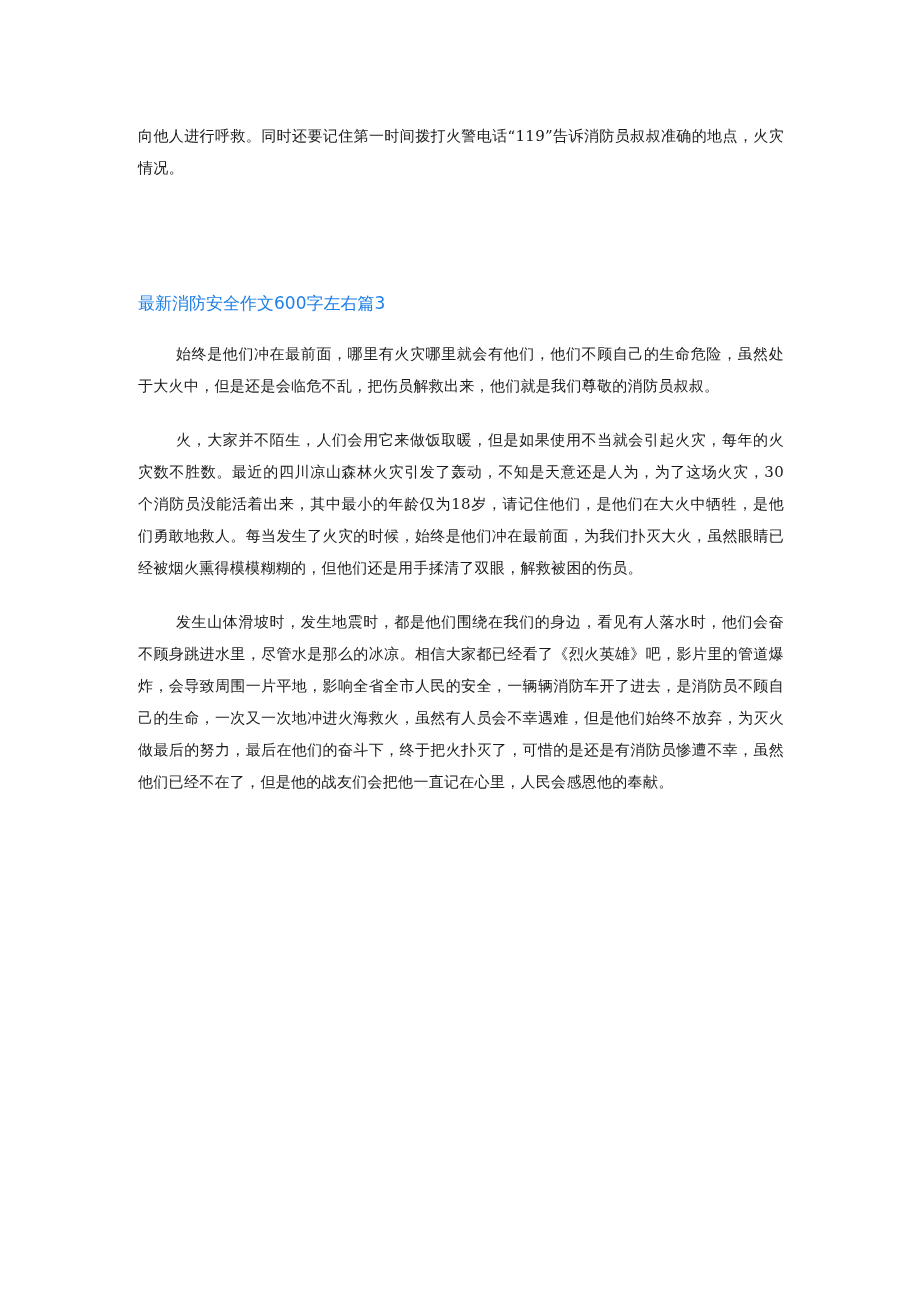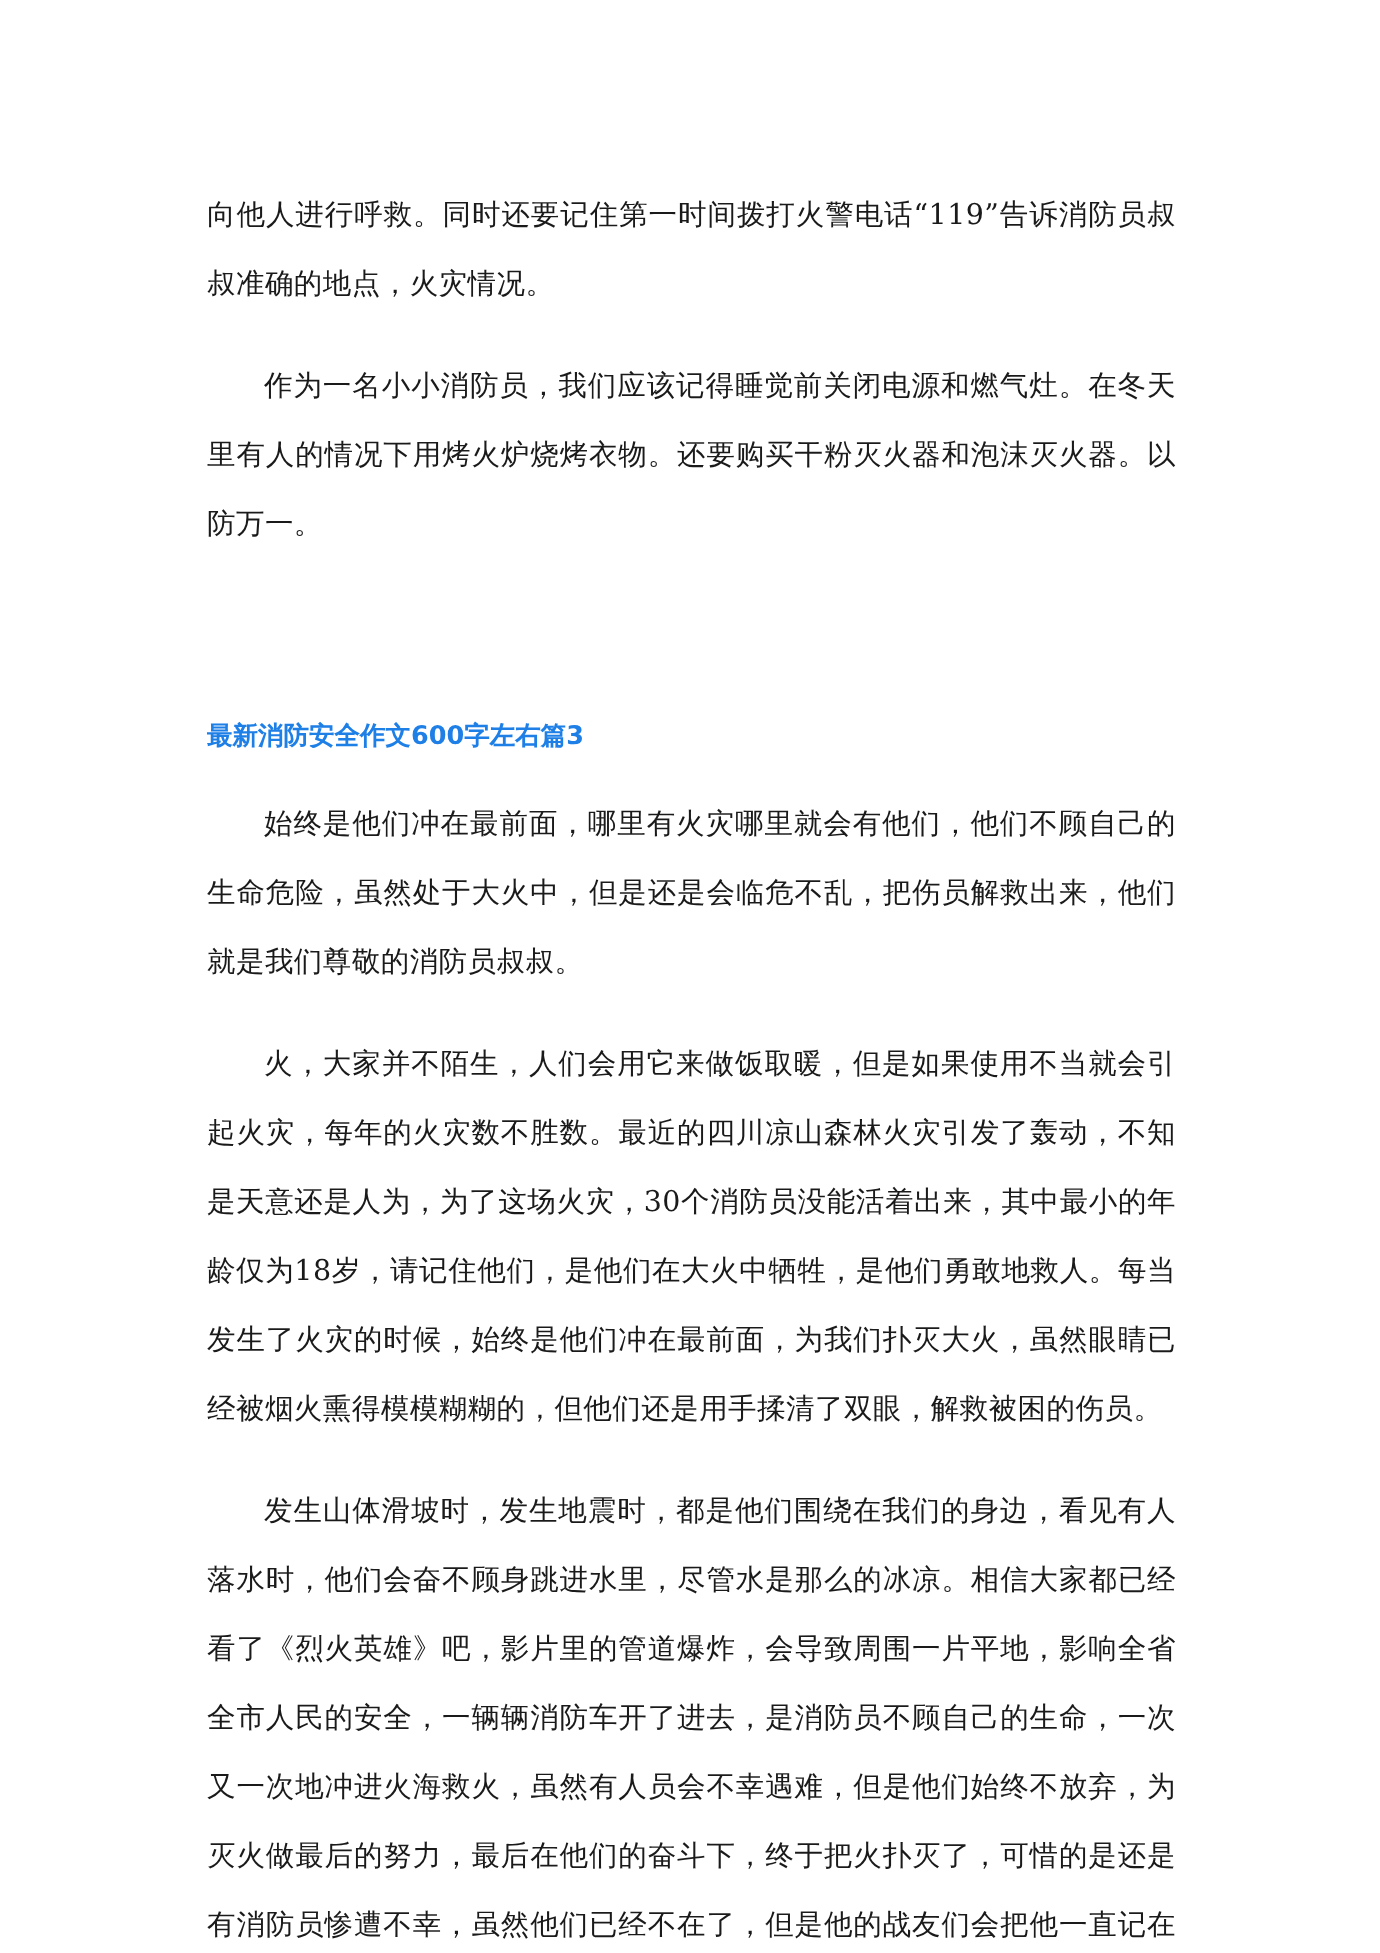--- a/index.html
+++ b/index.html
@@ -15,50 +15,49 @@
       font-family: "DejaVu Serif", "Liberation Serif", serif;
       color: #1a1a1a;
     }
     .page {
       position: absolute;
       left: 138px;
       top: 120px;
       width: 646px;
     }
     .para {
-      font-size: 19px;
-      line-height: 46px;
+      font-size: 15px;
+      line-height: 32px;
       margin: 0 0 22px 0;
       text-align: justify;
       letter-spacing: 0.3px;
     }
     .indent {
       text-indent: 38px;
     }
     .heading {
       color: #1e7fe6;
       font-family: "DejaVu Sans", "Liberation Sans", sans-serif;
       font-size: 17px;
-      font-weight: bold;
+      font-weight: normal;
       line-height: 30px;
       margin: 0;
     }
     .spacer-large {
       height: 82px;
     }
     .spacer-heading {
       height: 20px;
     }
   </style>
 </head>
 <body>
 
 <div class="page">
   <p class="para">向他人进行呼救。同时还要记住第一时间拨打火警电话“119”告诉消防员叔叔准确的地点，火灾情况。</p>
-  <p class="para indent">作为一名小小消防员，我们应该记得睡觉前关闭电源和燃气灶。在冬天里有人的情况下用烤火炉烧烤衣物。还要购买干粉灭火器和泡沫灭火器。以防万一。</p>
 
   <div class="spacer-large"></div>
 
   <h2 class="heading">最新消防安全作文600字左右篇3</h2>
 
   <div class="spacer-heading"></div>
 
   <p class="para indent">始终是他们冲在最前面，哪里有火灾哪里就会有他们，他们不顾自己的生命危险，虽然处于大火中，但是还是会临危不乱，把伤员解救出来，他们就是我们尊敬的消防员叔叔。</p>
   <p class="para indent">火，大家并不陌生，人们会用它来做饭取暖，但是如果使用不当就会引起火灾，每年的火灾数不胜数。最近的四川凉山森林火灾引发了轰动，不知是天意还是人为，为了这场火灾，30个消防员没能活着出来，其中最小的年龄仅为18岁，请记住他们，是他们在大火中牺牲，是他们勇敢地救人。每当发生了火灾的时候，始终是他们冲在最前面，为我们扑灭大火，虽然眼睛已经被烟火熏得模模糊糊的，但他们还是用手揉清了双眼，解救被困的伤员。</p>
   <p class="para indent">发生山体滑坡时，发生地震时，都是他们围绕在我们的身边，看见有人落水时，他们会奋不顾身跳进水里，尽管水是那么的冰凉。相信大家都已经看了《烈火英雄》吧，影片里的管道爆炸，会导致周围一片平地，影响全省全市人民的安全，一辆辆消防车开了进去，是消防员不顾自己的生命，一次又一次地冲进火海救火，虽然有人员会不幸遇难，但是他们始终不放弃，为灭火做最后的努力，最后在他们的奋斗下，终于把火扑灭了，可惜的是还是有消防员惨遭不幸，虽然他们已经不在了，但是他的战友们会把他一直记在心里，人民会感恩他的奉献。</p>

